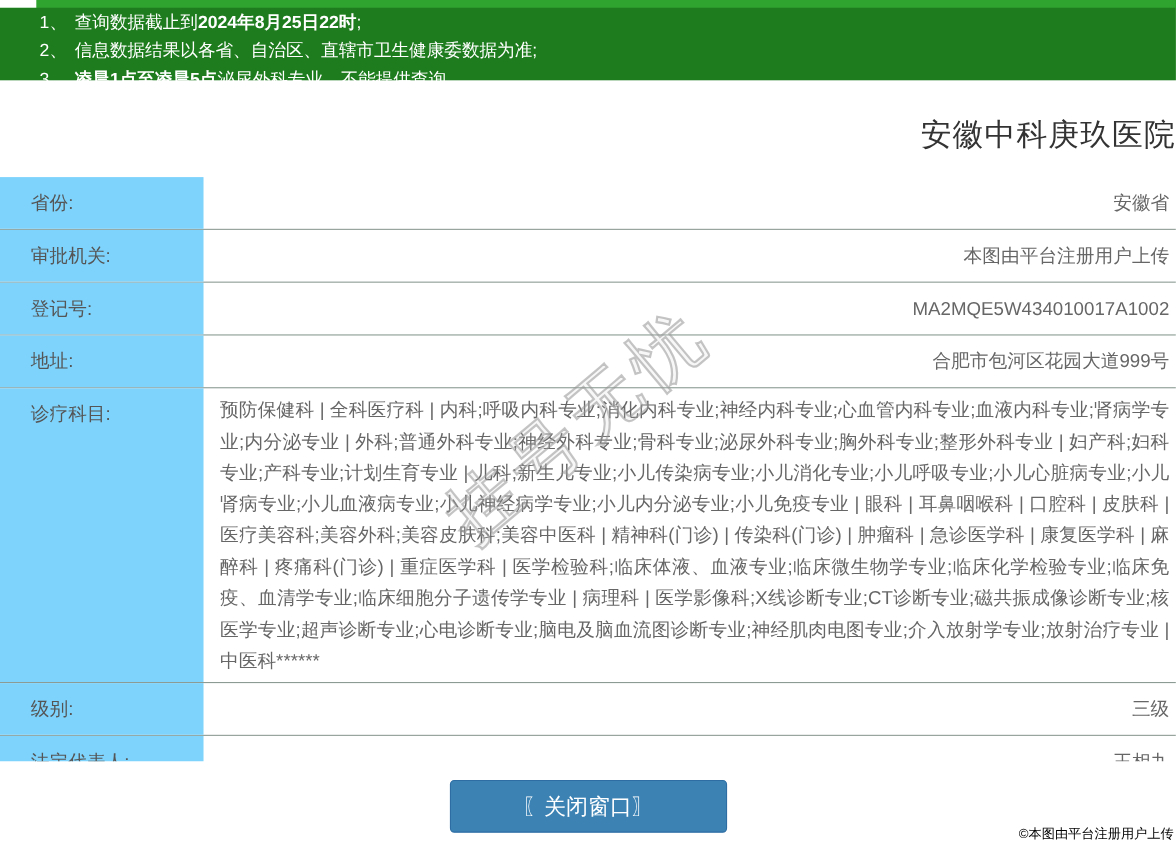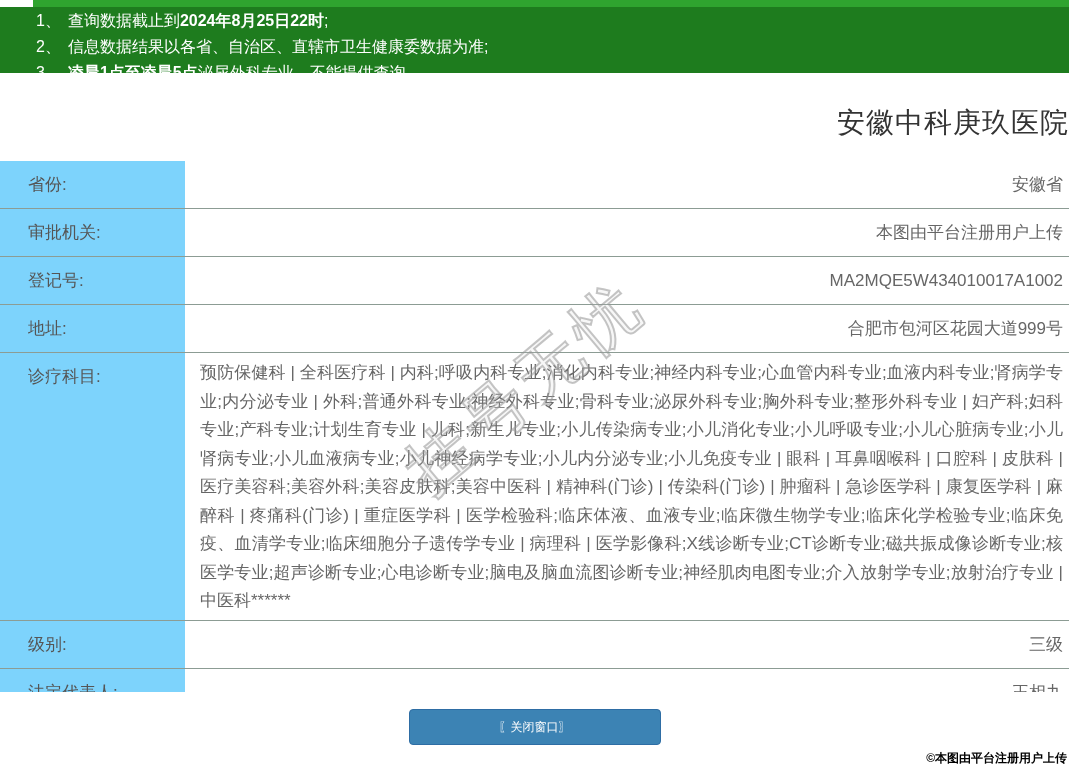--- a/index.html
+++ b/index.html
@@ -85,36 +85,36 @@
   }
 
   
   .footer {
     margin-top:17px;
     text-align:center;
   }
   .close-btn {
     display:inline-block;
     width:252px;
-    height:36px;
+    height:48px;
     background:#3c83b4;
     border:1px solid #2e6da4;
     border-radius:4px;
     color:#ffffff;
-    font-size:12px;
+    font-size:20px;
     font-family:"Liberation Sans","DejaVu Sans",sans-serif;
     cursor:pointer;
   }
 
   .copyright {
     position:absolute;
     right:2px;
     bottom:2px;
     font-size:12px;
-    font-weight:bold;
+    font-weight:normal;
     color:#000000;
     white-space:nowrap;
     margin-left:21px;
   }
 
   
   .watermark {
     position:absolute;
     left:415px;
     top:436px;

